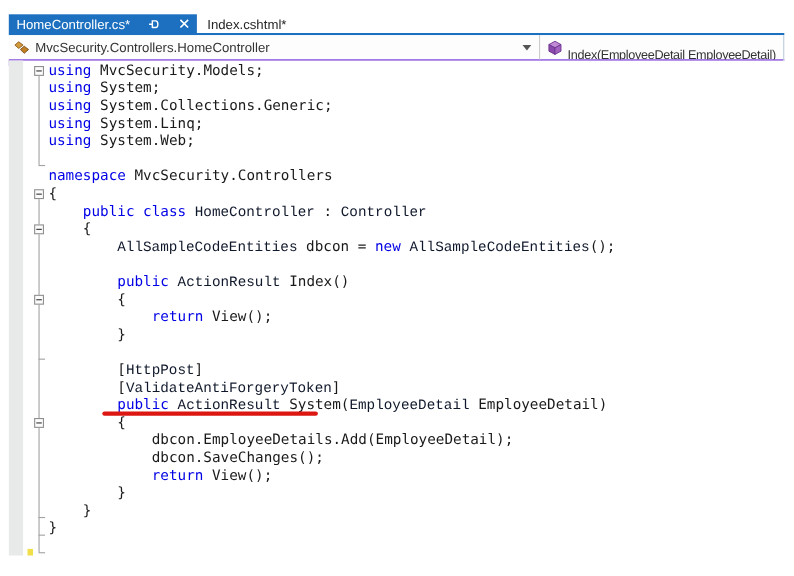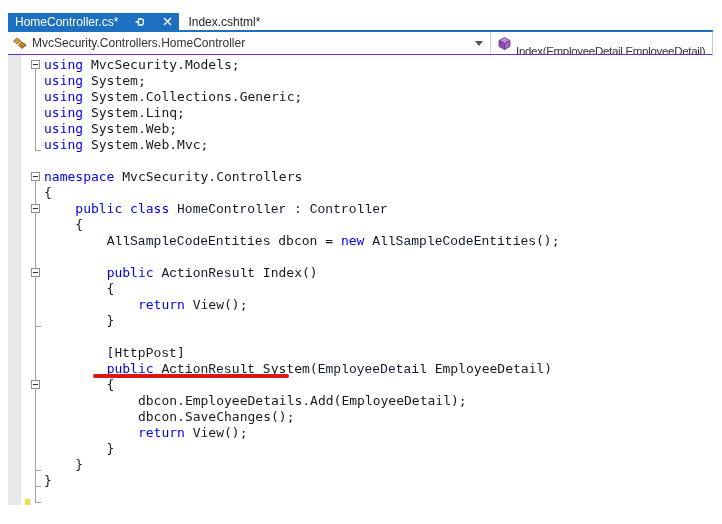--- a/index.html
+++ b/index.html
@@ -116,34 +116,34 @@
       <div class="fold-box" style="top: 325px;">
         <div class="minus"></div>
       </div>
     </div>
   <div class="code" id="code-container">
       <div class="code-line"><span class="tok-kw">using</span><span class="tok-pl"> MvcSecurity.Models;</span></div>
       <div class="code-line"><span class="tok-kw">using</span><span class="tok-pl"> System;</span></div>
       <div class="code-line"><span class="tok-kw">using</span><span class="tok-pl"> System.Collections.Generic;</span></div>
       <div class="code-line"><span class="tok-kw">using</span><span class="tok-pl"> System.Linq;</span></div>
       <div class="code-line"><span class="tok-kw">using</span><span class="tok-pl"> System.Web;</span></div>
-      <div class="code-line"><span class="tok-kw">using</span><span class="tok-pl"> System.Web.Mvc;</span></div>
       <div class="code-line"></div>
       <div class="code-line"><span class="tok-kw">namespace</span><span class="tok-pl"> MvcSecurity.Controllers</span></div>
       <div class="code-line"><span class="tok-pl">{</span></div>
       <div class="code-line"><span class="tok-pl">    </span><span class="tok-kw">public class</span><span class="tok-pl"> </span><span class="tok-ty">HomeController</span><span class="tok-pl"> : </span><span class="tok-ty">Controller</span></div>
       <div class="code-line"><span class="tok-pl">    {</span></div>
       <div class="code-line"><span class="tok-pl">        </span><span class="tok-ty">AllSampleCodeEntities</span><span class="tok-pl"> dbcon = </span><span class="tok-kw">new</span><span class="tok-pl"> </span><span class="tok-ty">AllSampleCodeEntities</span><span class="tok-pl">();</span></div>
       <div class="code-line"></div>
       <div class="code-line"><span class="tok-pl">        </span><span class="tok-kw">public</span><span class="tok-pl"> </span><span class="tok-ty">ActionResult</span><span class="tok-pl"> Index()</span></div>
       <div class="code-line"><span class="tok-pl">        {</span></div>
       <div class="code-line"><span class="tok-pl">            </span><span class="tok-kw">return</span><span class="tok-pl"> View();</span></div>
       <div class="code-line"><span class="tok-pl">        }</span></div>
       <div class="code-line"></div>
       <div class="code-line"><span class="tok-pl">        [</span><span class="tok-ty">HttpPost</span><span class="tok-pl">]</span></div>
+      <div class="code-line"><span class="tok-pl">        [</span><span class="tok-ty">ValidateAntiForgeryToken</span><span class="tok-pl">]</span></div>
       <div class="code-line"><span class="tok-pl">        </span><span class="tok-kw">public</span><span class="tok-pl"> </span><span class="tok-ty">ActionResult</span><span class="tok-pl"> System(</span><span class="tok-ty">EmployeeDetail</span><span class="tok-pl"> EmployeeDetail)</span></div>
       <div class="code-line"><span class="tok-pl">        {</span></div>
       <div class="code-line"><span class="tok-pl">            dbcon.EmployeeDetails.Add(EmployeeDetail);</span></div>
       <div class="code-line"><span class="tok-pl">            dbcon.SaveChanges();</span></div>
       <div class="code-line"><span class="tok-pl">            </span><span class="tok-kw">return</span><span class="tok-pl"> View();</span></div>
       <div class="code-line"><span class="tok-pl">        }</span></div>
       <div class="code-line"><span class="tok-pl">    }</span></div>
       <div class="code-line"><span class="tok-pl">}</span></div>
     </div>
   <div class="red-underline"></div>

